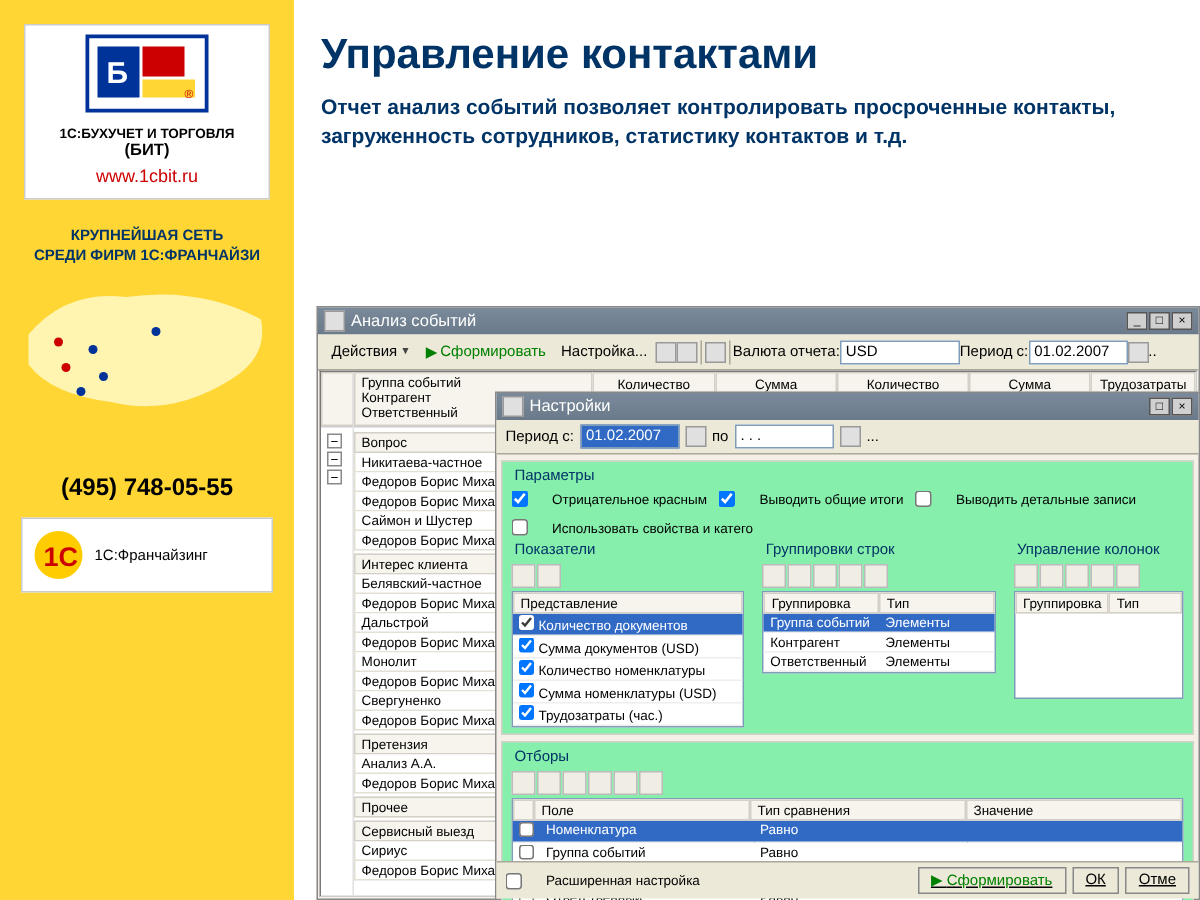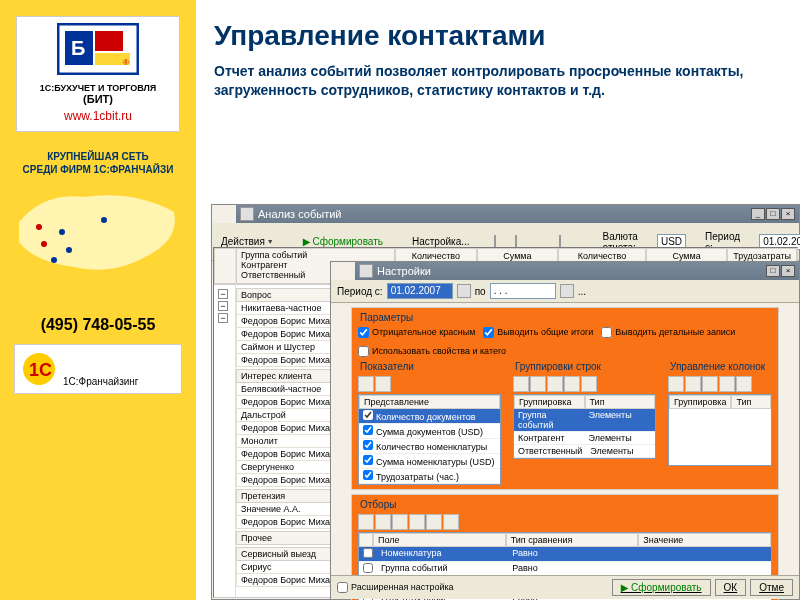--- a/index.html
+++ b/index.html
@@ -8,33 +8,33 @@
   
   .sidebar { position: absolute; left: 0; top: 0; width: 196px; height: 600px; background: #ffd633; }
   .logo-box { background: #fff; margin: 16px; padding: 6px 4px 8px; text-align: center; border: 1px solid #ccc; }
   .logo-svg { margin: 0 auto 4px; }
   .logo-cap1 { font-size: 9px; font-weight: bold; color: #000; margin-top: 2px; }
   .logo-cap2 { font-size: 11px; font-weight: bold; color: #000; }
   .url { color: #cc0000; font-size: 12px; margin-top: 4px; }
   .net-text { text-align: center; font-size: 10px; font-weight: bold; color: #003366; margin: 18px 4px 6px; line-height: 1.3; }
   .map { margin: 6px 14px; height: 110px; position: relative; }
   .phone { text-align: center; font-size: 16px; font-weight: bold; margin: 24px 0 10px; color: #000; }
-  .logo2 { margin: 8px 14px; background: #fff; padding: 6px; border: 1px solid #ccc; display: flex; align-items: flex-end; gap: 6px; }
+  .logo2 { margin: 8px 14px; background: #fff; padding: 6px; border: 1px solid #ccc; display: flex; align-items: center; gap: 6px; }
   
   
   .content { position: absolute; left: 196px; top: 0; width: 604px; height: 600px; padding: 20px 18px 8px; }
   .title { font-size: 28px; font-weight: bold; color: #003366; margin-bottom: 10px; }
   .subtitle { font-size: 14px; font-weight: bold; color: #003366; line-height: 1.35; margin-bottom: 8px; }
   
   
   .win { position: absolute; background: #f4f0e8; border: 1px solid #888; box-shadow: 1px 1px 2px rgba(0,0,0,0.2); }
-  .titlebar { background: linear-gradient(#7a8a9a,#6a7a8a); color: #fff; font-size: 11px; padding: 2px 4px; display: flex; align-items: center; justify-content: space-between; height: 18px; margin-left: 24px; }
+  .titlebar { background: linear-gradient(#7a8a9a,#6a7a8a); color: #fff; font-size: 11px; padding: 2px 4px; display: flex; align-items: center; justify-content: space-between; height: 18px; }
   .titlebar .tbtns { display: flex; gap: 1px; }
   .titlebar .tbtn { width: 14px; height: 12px; background: #d0d0d0; border: 1px solid #555; font-size: 8px; text-align: center; line-height: 10px; color: #000; }
-  .toolbar { background: #ece9d8; border-bottom: 1px solid #aca899; display: flex; align-items: center; gap: 19px; padding: 2px 4px; height: 38px; font-size: 10px; }
+  .toolbar { background: #ece9d8; border-bottom: 1px solid #aca899; display: flex; align-items: center; gap: 0; padding: 2px 4px; height: 24px; font-size: 10px; }
   .tbn { padding: 2px 4px; border: 1px solid transparent; cursor: default; display: inline-flex; align-items: center; gap: 2px; }
   .tbn.green { color: #008000; }
   .tbn .arr { font-size: 7px; color: #444; }
   .ico { width: 14px; height: 14px; display: inline-block; background: #e0e0e0; border: 1px solid #999; }
   .sep { width: 1px; height: 16px; background: #aca899; margin: 0 2px; }
   .lbl { color: #000; }
   .input { background: #fff; border: 1px solid #7f9db9; padding: 1px 3px; height: 16px; font-size: 10px; }
   
   
   .report-body { position: absolute; left: 1px; right: 1px; top: 42px; bottom: 1px; background: #fff; border: 1px inset #ccc; }
@@ -43,24 +43,24 @@
   .tree-area { position: absolute; left: 22px; top: 40px; width: 175px; font-size: 9px; }
   .outline-col { position: absolute; left: 0; top: 0; width: 22px; bottom: 0; border-right: 1px solid #e0e0e0; display: flex; flex-direction: column; padding-top: 40px; }
   .exp { width: 10px; height: 10px; border: 1px solid #888; background: #fff; margin: 1px 4px; font-size: 9px; line-height: 8px; text-align: center; }
   .tree-group { margin-bottom: 2px; }
   .tree-label { background: #f6f4ec; border: 1px solid #d4d0c8; padding: 1px 4px; font-weight: normal; }
   .tree-item { border: 1px solid #e4e0d4; border-top: none; padding: 1px 4px; background: #fff; }
   
   
   .settings { font-size: 10px; }
   .settings .toolbar2 { background: #ece9d8; padding: 3px 6px; display: flex; align-items: center; gap: 4px; border-bottom: 1px solid #aca899; }
-  .panel { background: #f97316; border: 1px solid #d4d0c8; margin: 4px 20px; padding: 4px 6px; }
+  .panel { background: #86efac; border: 1px solid #d4d0c8; margin: 4px 3px; padding: 4px 6px; }
   .panel-title { font-size: 10px; color: #003366; margin-bottom: 4px; padding-left: 2px; }
   .chkrow { display: flex; gap: 8px; flex-wrap: wrap; margin-bottom: 2px; }
-  .chk { display: inline-flex; gap: 3px; font-size: 9px; }
+  .chk { display: inline-flex; align-items: center; gap: 16px; font-size: 9px; }
   .chk input { width: 11px; height: 11px; margin: 0; }
   .cols3 { display: flex; gap: 12px; align-items: flex-start; justify-content: space-between; }
   .col { flex: 1; }
   .mini-tb { display: flex; gap: 1px; margin-bottom: 2px; }
   .mini-ico { width: 16px; height: 16px; border: 1px solid #bbb; background: #efede4; }
   .list { background: #fff; border: 1px solid #7f9db9; }
   .list-head { display: flex; background: #ece9d8; font-size: 9px; }
   .list-head > div { border: 1px solid #d4d0c8; padding: 1px 4px; flex: 1; background: #f6f4ec; }
   .list-row { display: flex; font-size: 9px; }
   .list-row > div { padding: 1px 4px; flex: 1; border-bottom: 1px solid #eee; }
@@ -181,21 +181,21 @@
           <div class="tree-item">Федоров Борис Миха</div>
           <div class="tree-item">Дальстрой</div>
           <div class="tree-item">Федоров Борис Миха</div>
           <div class="tree-item">Монолит</div>
           <div class="tree-item">Федоров Борис Миха</div>
           <div class="tree-item">Свергуненко</div>
           <div class="tree-item">Федоров Борис Миха</div>
         </div>
         <div class="tree-group">
           <div class="tree-label">Претензия</div>
-          <div class="tree-item">Значение А.А.</div>
+          <div class="tree-item">Анализ А.А.</div>
           <div class="tree-item">Федоров Борис Миха</div>
         </div>
         <div class="tree-group">
           <div class="tree-label">Прочее</div>
         </div>
         <div class="tree-group">
           <div class="tree-label">Сервисный выезд</div>
           <div class="tree-item">Сириус</div>
           <div class="tree-item">Федоров Борис Миха</div>
         </div>

